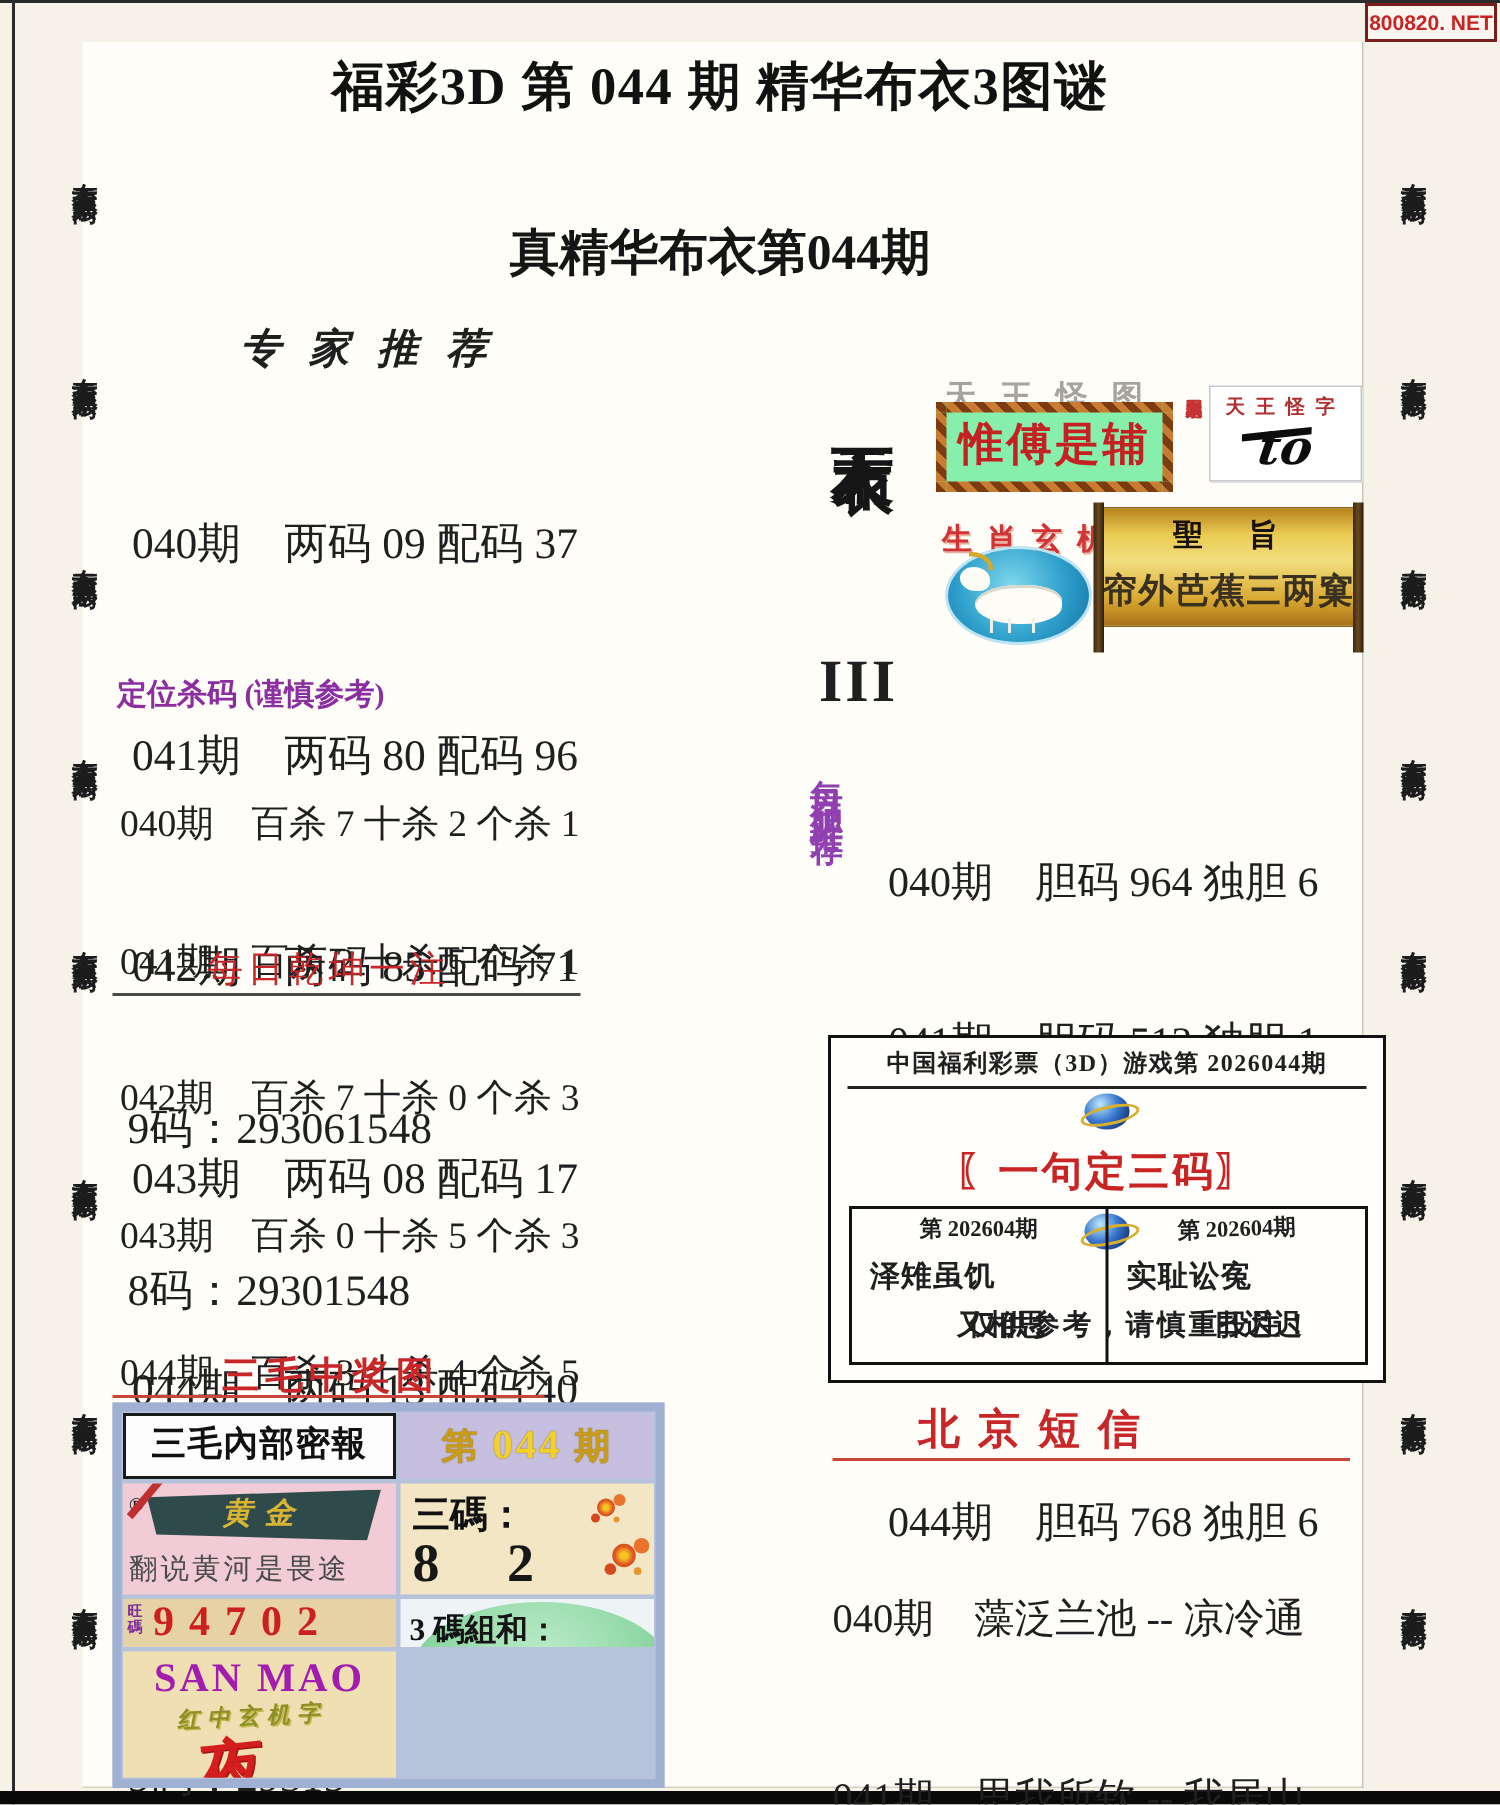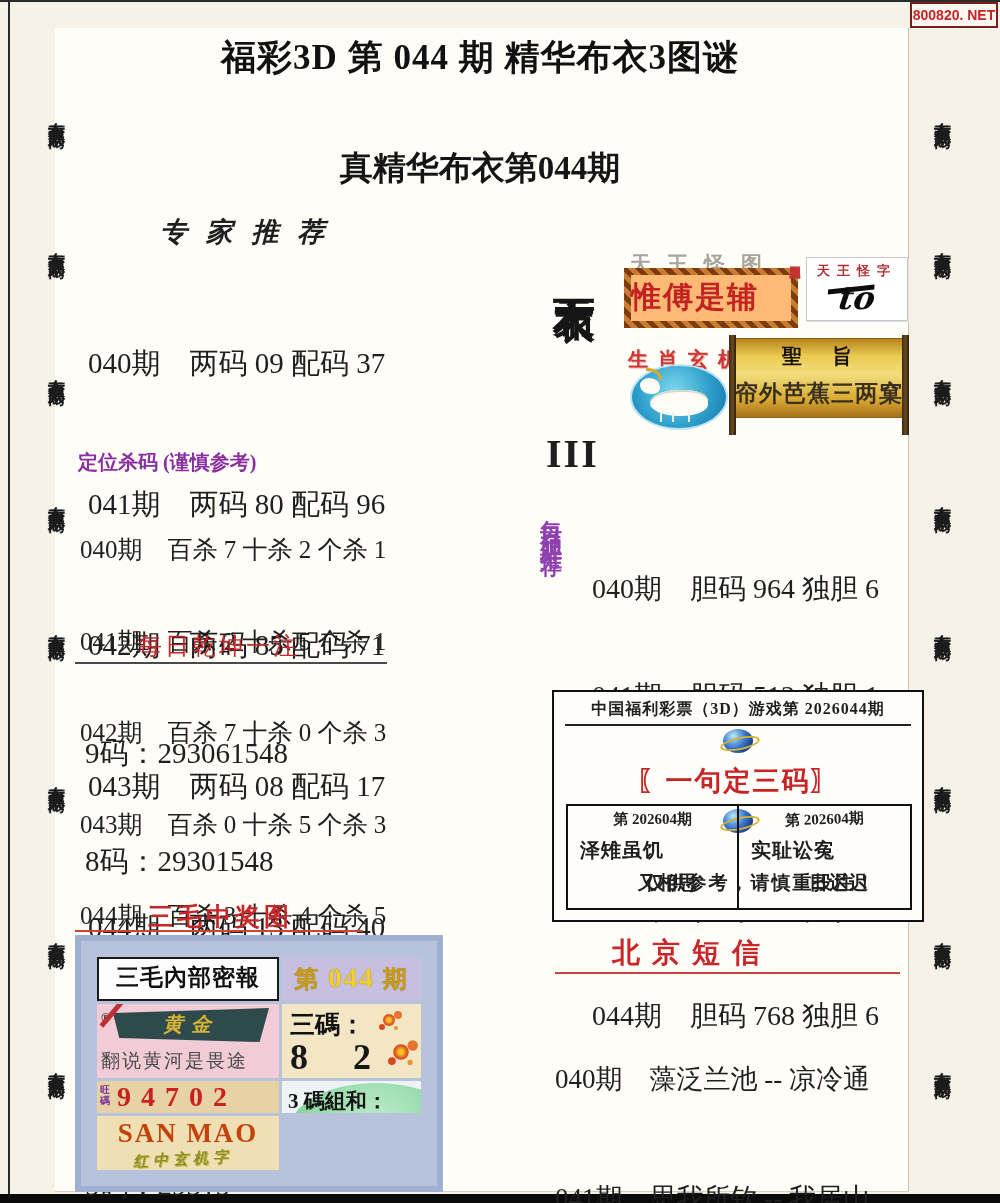--- a/index.html
+++ b/index.html
@@ -44,21 +44,21 @@
 
   
   .qk-header { left:138px; top:630px; font-size:24px; font-weight:normal; color:#c9262a; letter-spacing:3px; }
   .qk-line   { left:75px; top:662px; width:312px; height:2px; background:#4a4a4a; }
   .qk-rows   { left:85px; top:663px; width:330px; font-size:29px; line-height:36px; white-space:pre; }
 
   
   .sm-header { left:148px; top:900px; font-size:25px; font-weight:bold; color:#c9262a; letter-spacing:4px; }
   .sm-line   { left:75px; top:930px; width:288px; height:2px; background:#c9443a; }
   .sm-box { left:75px; top:935px; width:368px; height:257px; background:#b7c3da;
-    border:6px solid #9fb0d2; padding:16px; }
+    border:6px solid #9fb0d2; padding:1px; }
   .sm-grid { display:grid; width:100%; height:100%; gap:3px;
     grid-template-columns:182px 1fr; grid-template-rows:44px 74px 32px 1fr; }
   .sm-cell { position:relative; overflow:hidden; }
   .sm-title { background:#fdfdfd; border:2px solid #1a1a1a; color:#111;
     font-size:23px; font-weight:bold; text-align:center; line-height:38px; letter-spacing:1px; }
   .sm-issue { background:#c6bfe0; text-align:center; line-height:42px; font-size:24px;
     font-weight:bold; color:#c89b18; text-shadow:0 0 1px #8a6a00; letter-spacing:2px; }
   .sm-issue .num { color:#f2d12c; font-size:27px; }
   .sm-gold { background:#f1cbd6; }
   .sm-reg { position:absolute; left:4px; top:6px; font-size:13px; font-weight:bold; color:#111; }
@@ -90,40 +90,40 @@
   .sm-combo-label { position:absolute; left:6px; top:6px; font-size:21px; font-weight:bold; color:#141414; }
   .sm-combo-r1 { position:absolute; left:34px; top:34px; font-size:21px; font-weight:bold;
     color:#b23434; white-space:pre; }
   .sm-combo-r2 { position:absolute; left:70px; top:62px; font-size:21px; font-weight:bold; color:#b23434; }
   .sm-dot { position:absolute; width:16px; height:10px; border-radius:50%;
     background:radial-gradient(circle,#f2d028 40%,#d8a818); box-shadow:-6px 14px 0 -1px #e8c020; }
   .sm-stem { position:absolute; width:34px; height:26px;
     border-left:2px solid #3f7a3f; border-bottom:2px solid #3f7a3f; border-radius:0 0 0 90%; transform:rotate(14deg); }
   .sm-en { background:#efdfb2; }
   .sm-en-title { position:absolute; left:0; top:2px; width:100%; text-align:center; font-size:27px;
-    font-weight:bold; letter-spacing:2px; color:#c2410c; }
+    font-weight:bold; letter-spacing:2px; color:#a21caf; }
   .sm-script { position:absolute; left:6px; top:34px; width:160px; text-align:center; font-size:15px;
     font-weight:bold; font-style:italic; color:#8f8f28; letter-spacing:5px;
     text-shadow:1px 1px 0 #c8b850; transform:rotate(-3deg); }
   .sm-word { position:absolute; left:52px; top:50px; font-size:44px; font-weight:bold; color:#d41e1e;
     transform:rotate(-6deg); text-shadow:1px 1px 0 #a01414; }
 
   
   .buyi-vert { left:542px; top:266px; width:58px; height:180px; writing-mode:vertical-rl;
     text-orientation:upright; font-size:42px; line-height:52px; font-weight:bold; color:#161616;
     letter-spacing:0px; }
   .buyi-iii { left:546px; top:430px; width:52px; font-size:40px; font-weight:bold; text-align:center;
     font-family:"Liberation Serif",serif; letter-spacing:2px; }
 
   .tw-faint { left:630px; top:250px; width:160px; font-size:21px; font-weight:bold; color:#a8a49c;
     letter-spacing:16px; }
-  .tw-box { left:624px; top:268px; width:174px; height:60px; background:#fdba74;
+  .tw-box { left:624px; top:268px; width:158px; height:60px; background:#86efac;
     border:7px solid transparent;
     border-image:repeating-linear-gradient(45deg,#7c3c10 0 5px,#c87c32 5px 10px) 7;
-    text-align:left; }
+    text-align:center; }
   .tw-slogan { font-size:30px; font-weight:bold; color:#c42222; line-height:44px; letter-spacing:2px; }
   .tw-series { left:786px; top:258px; width:16px; height:100px; writing-mode:vertical-rl;
     text-orientation:upright; font-size:11px; line-height:14px; color:#c43434; font-weight:bold; }
   .tw-guaizi { left:806px; top:257px; width:102px; height:64px; background:#fff;
     border:1px solid #c8c8c8; box-shadow:1px 1px 0 #ddd; text-align:center; }
   .tw-guaizi-title { font-size:13px; font-weight:bold; color:#b03030; letter-spacing:7px; padding-top:4px; }
   .tw-glyph { font-size:32px; font-weight:bold; font-style:italic; color:#0c0c0c; line-height:36px;
     font-family:"DejaVu Serif",serif; position:relative; display:inline-block; transform:skewX(-8deg); }
   .tw-glyph::before { content:""; position:absolute; left:-12px; top:7px; width:46px; height:5px;
     background:#0c0c0c; transform:rotate(-6deg); }

